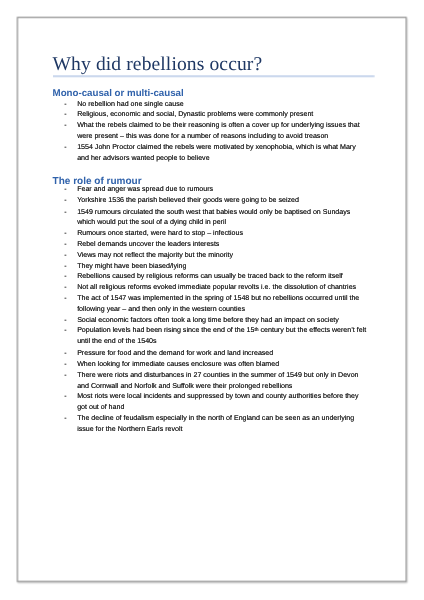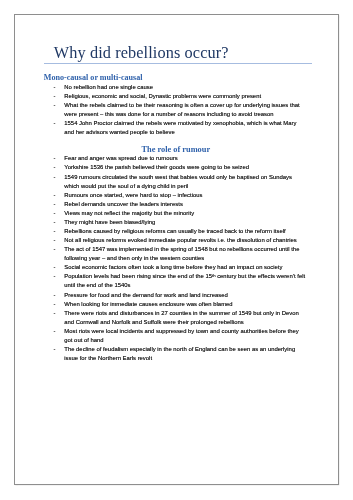--- a/index.html
+++ b/index.html
@@ -2,27 +2,27 @@
 <html><head>
 <meta charset="utf-8">
 <title>Why did rebellions occur?</title>
 <style>
   html,body{margin:0;padding:0;background:#ffffff;width:353px;height:500px;overflow:hidden;}
   .page{opacity:0.999;position:absolute;left:14.3px;top:14.1px;width:324.4px;height:471.4px;
         background:#ffffff;border:1px solid #8e8e8e;box-sizing:border-box;
         box-shadow:0.8px 0.8px 1.4px rgba(0,0,0,0.22);}
   .inner{position:absolute;left:28.5px;top:14.4px;width:264px;opacity:0.999;}
   .sections{position:absolute;left:0;top:32.6px;width:264px;}
-  .doc-title{position:absolute;left:10px;top:15px;transform:translateZ(0);font-family:"Liberation Serif",serif;font-size:16.3px;
+  .doc-title{position:absolute;left:0;top:15px;transform:translateZ(0);font-family:"Liberation Serif",serif;font-size:16.3px;
              color:#1F3864;font-weight:400;margin:0;letter-spacing:0.1px;line-height:18px;}
   .title-rule{position:absolute;left:0;top:33.6px;height:1px;background:#A6BCE0;width:268px;}
-  h1.sec,h2.sec{transform:translateZ(0);font-family:Liberation Serif, serif;font-weight:700;
+  h1.sec,h2.sec{transform:translateZ(0);font-family:Liberation Sans, sans-serif;font-weight:700;
                 color:#3062AB;line-height:10px;}
   h2.sec{font-size:8.1px;margin:10.6px 0 0.3px 0;}
-  h1.sec{font-size:8.35px;margin:7.1px 0 -0.2px 0;text-align:center;}
+  h1.sec{font-size:8.35px;margin:7.1px 0 -0.2px 0;}
   ul.bullets{list-style:none;margin:0;padding:0;}
   ul.bullets li{transform:translateZ(0);text-shadow:0 0 0.12px #2E2E2E;
       font-family:"Liberation Sans",sans-serif;font-size:5.9px;color:#2E2E2E;
       line-height:9.08px;position:relative;padding-left:20.5px;margin:0;}
   ul.bullets li .b{position:absolute;left:9.8px;top:0;}
   sup{font-size:4.2px;vertical-align:baseline;position:relative;top:-1.7px;line-height:0;}
 </style>
 </head>
 <body>
 

